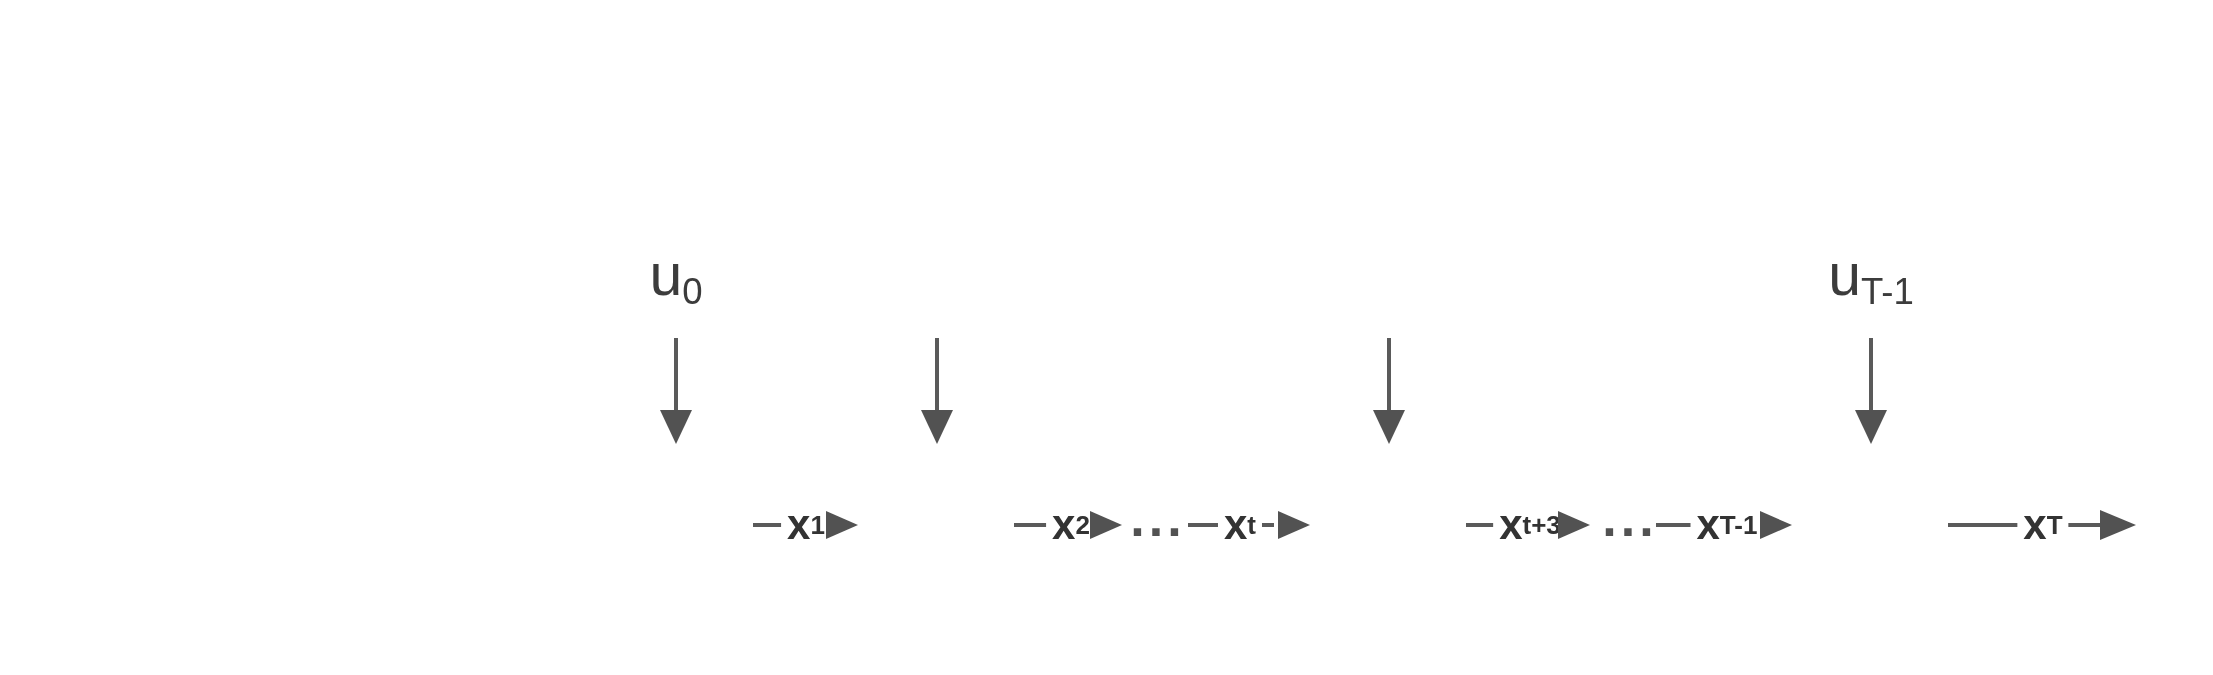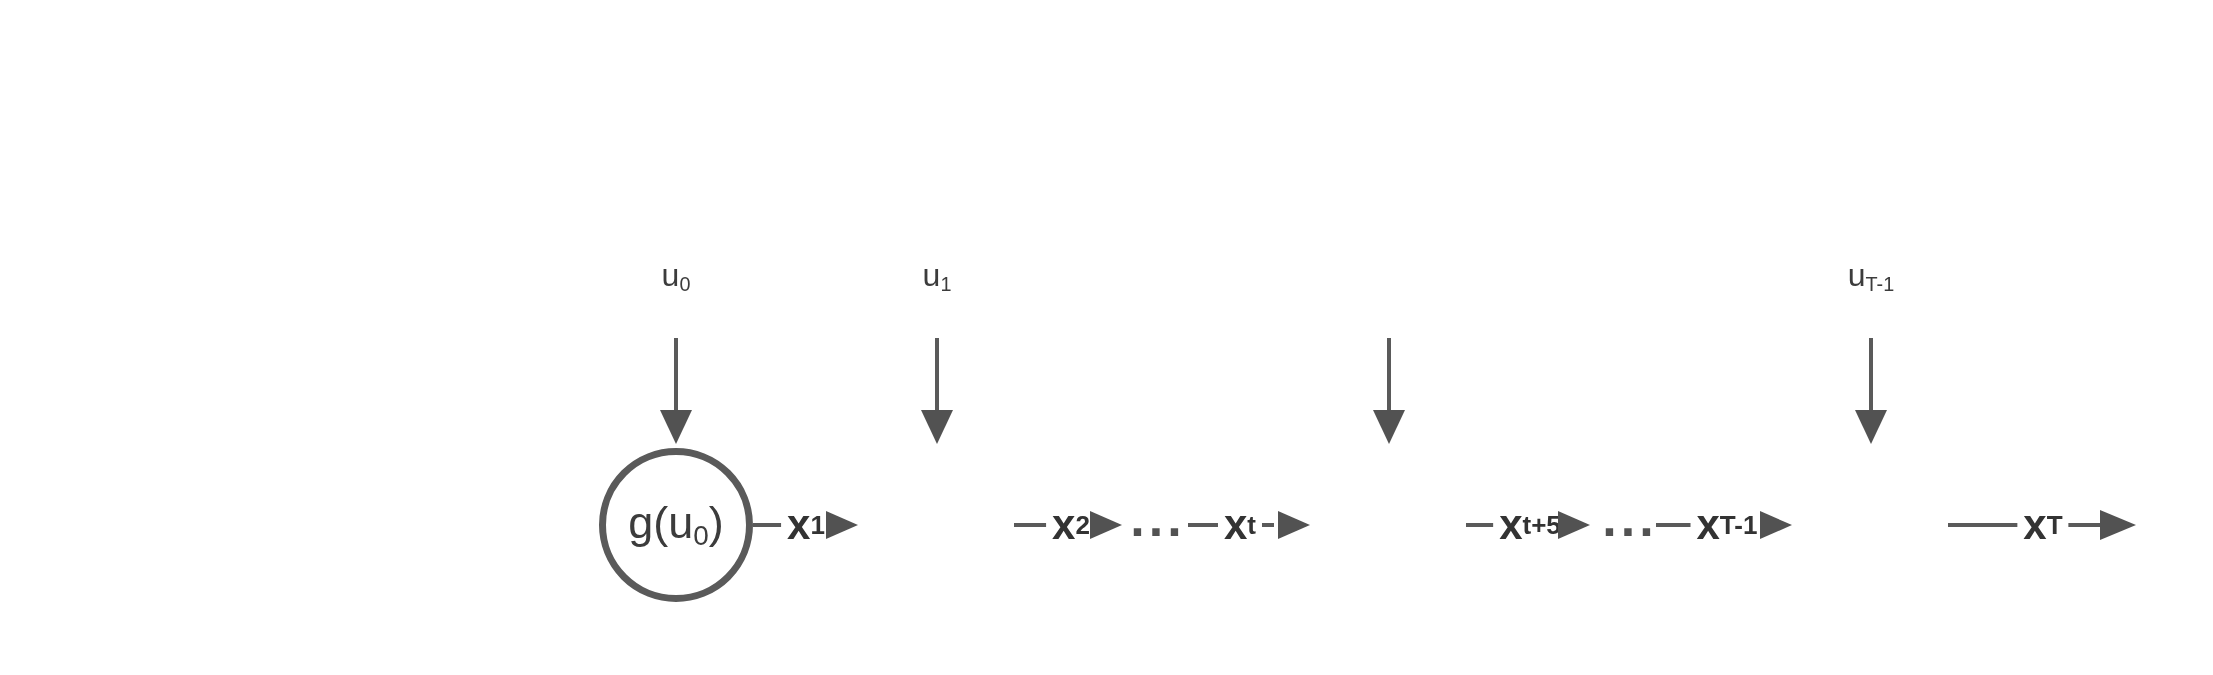--- a/index.html
+++ b/index.html
@@ -16,21 +16,21 @@
     height: 675px;
     background: var(--bg);
     font-family: "Liberation Sans", sans-serif;
     overflow: hidden;
   }
   .input-label {
     position: absolute;
     top: 248px;
     width: 200px;
     text-align: center;
-    font-size: 32px;
+    font-size: 59px;
     line-height: 54px;
     color: var(--node-text);
     white-space: nowrap;
   }
   .sub { font-size: 0.62em; vertical-align: -0.25em; }
   .vshaft {
     position: absolute;
     top: 338px;
     width: 4px;
     height: 74px;
@@ -113,32 +113,28 @@
   }
 </style>
 </head>
 <body>
 
 <div class="canvas">
 
   <div class="input-label" style="left:576px"><span>u</span><span class="sub">0</span></div>
   <div class="vshaft" style="left:674px"></div>
   <div class="vhead" style="left:660px"></div>
-  <div class="node-circle" style="left:599px">
-    <div class="node-text"><span>g(u</span><span class="sub">0</span><span>)</span></div>
-  </div>
 
   <div class="hline" style="left:753px;width:75px"></div>
   <div class="hlabel" style="left:806px">
       <span>x</span>
       <span class="sub">1</span>
     </div>
   <div class="rhead" style="left:826px"></div>
 
-  <div class="input-label" style="left:837px"><span>u</span><span class="sub">1</span></div>
   <div class="vshaft" style="left:935px"></div>
   <div class="vhead" style="left:921px"></div>
 
   <div class="hline" style="left:1014px;width:78px"></div>
   <div class="hlabel" style="left:1071px">
       <span>x</span>
       <span class="sub">2</span>
     </div>
   <div class="rhead" style="left:1090px"></div>
 
@@ -150,21 +146,21 @@
       <span class="sub">t</span>
     </div>
   <div class="rhead" style="left:1278px"></div>
 
   <div class="vshaft" style="left:1387px"></div>
   <div class="vhead" style="left:1373px"></div>
 
   <div class="hline" style="left:1466px;width:94px"></div>
   <div class="hlabel" style="left:1530px">
       <span>x</span>
-      <span class="sub">t+5</span>
+      <span class="sub">t+3</span>
     </div>
   <div class="rhead" style="left:1558px"></div>
 
   <div class="dots" style="left:1630px">...</div>
 
   <div class="hline" style="left:1656px;width:104px"></div>
   <div class="hlabel" style="left:1727px">
       <span>x</span>
       <span class="sub">T-1</span>
     </div>

